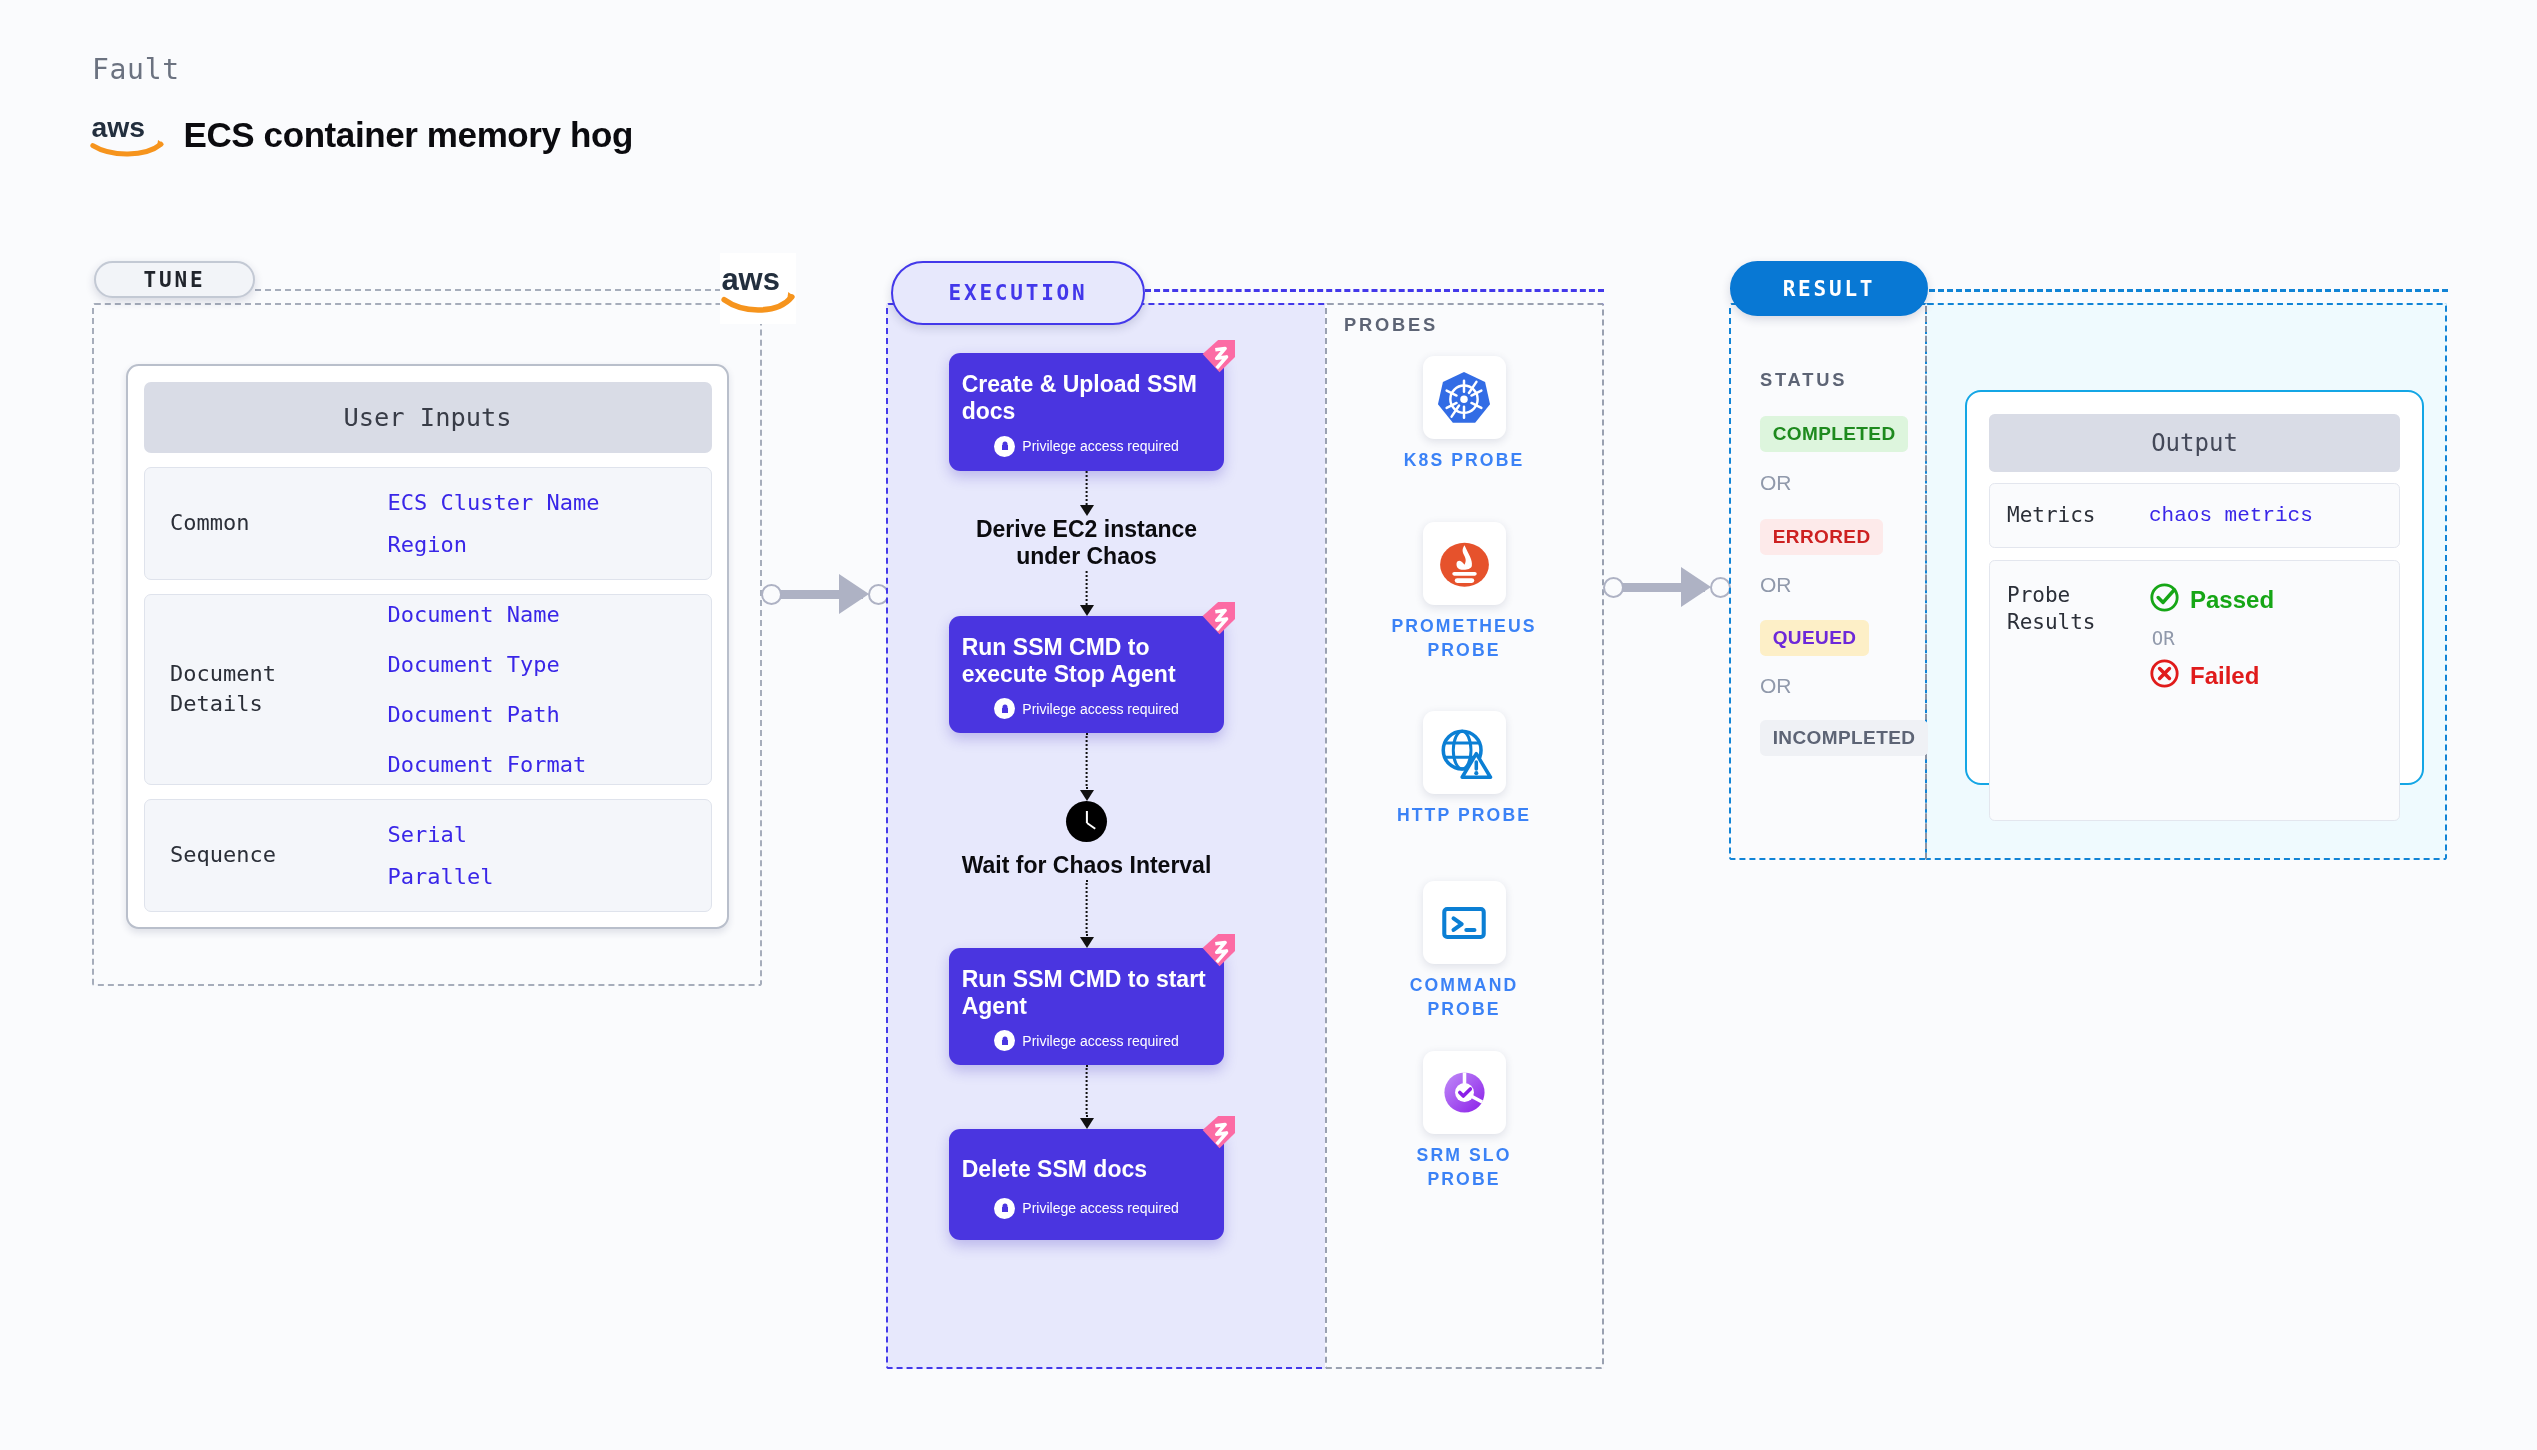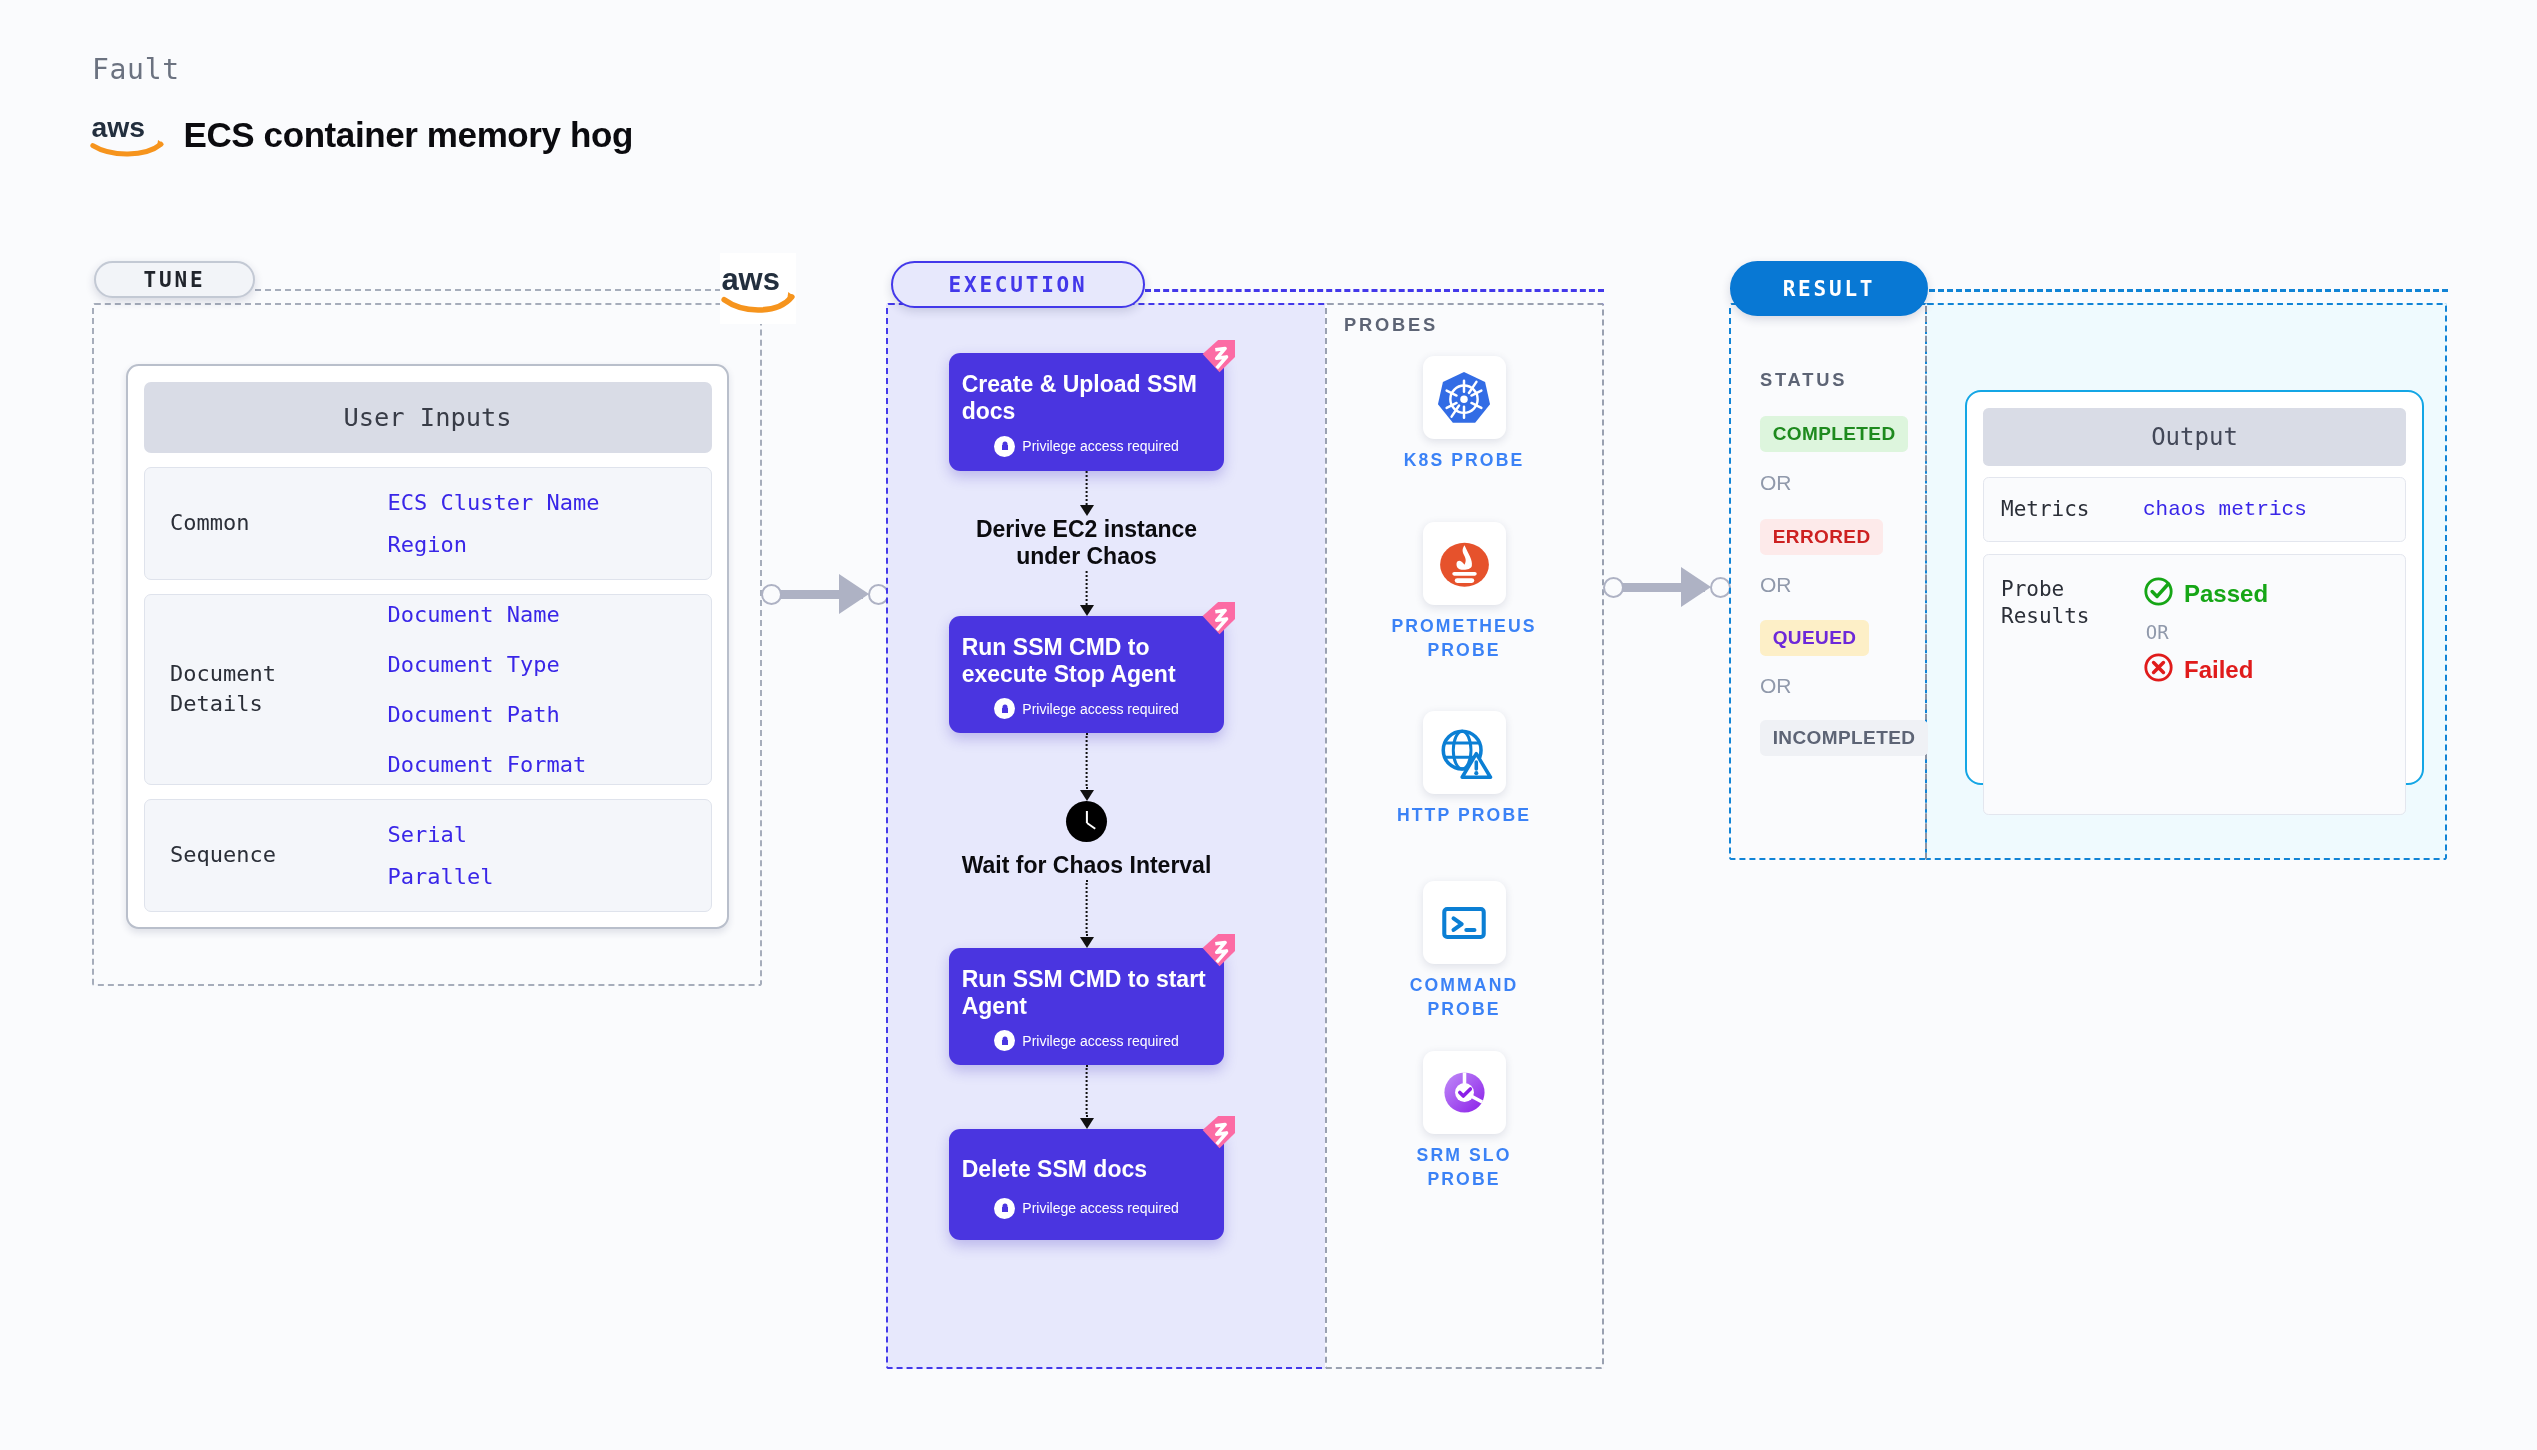--- a/index.html
+++ b/index.html
@@ -63,21 +63,21 @@
   }
   .ui-vals { display: flex; flex-direction: column; gap: 17px; }
   .ui-val { font-family: "DejaVu Sans Mono", monospace; font-size: 22px; color: #3926e8; }
 
   
   #exec-dash { left: 886px; top: 303px; width: 718px; height: 1066px;
                border-color: #4338ea; background: #e7e8fc; }
   #exec-probes-dash { left: 1325px; top: 303px; width: 279px; height: 1066px;
                border-color: #9aa1b1; background: #fafbfd; border-left-style: dashed; }
   #exec-pill {
-    left: 891px; top: 261px; width: 254px; height: 47px;
+    left: 891px; top: 261px; width: 254px; height: 64px;
     background: #e7e8fc; border: 2.1px solid #4338ea; color: #4338ea; font-size: 21px;
   }
   #exec-conn { position: absolute; left: 1145px; top: 289px; width: 459px; height: 0;
                border-top: 3.5px dashed #4338ea; }
 
   .probes-title {
     position: absolute; left: 1344px; top: 314px;
     font-size: 18.3px; font-weight: bold; letter-spacing: 2.8px; color: #5d6475;
   }
   .probe { position: absolute; width: 148px; text-align: center; left: 1390px; }
@@ -142,21 +142,21 @@
   .status-lbl { position: absolute; left: 1760px; top: 369px;
                 font-size: 18.3px; font-weight: bold; letter-spacing: 2.8px; color: #5d6475; }
   .st-badge {
     position: absolute; left: 1760px; border-radius: 5.6px; padding: 7px 12.7px;
     font-size: 19px; font-weight: bold; letter-spacing: 0.4px;
   }
   .st-or { position: absolute; left: 1760px; font-size: 21px; color: #9099ab; }
 
   .out-card {
     position: absolute; left: 1965px; top: 390px; width: 459px; height: 395px;
-    background: #fff; border: 2.8px solid #14a6e5; border-radius: 16px; padding: 16px;
+    background: #fff; border: 2.8px solid #14a6e5; border-radius: 16px; padding: 22px;
   }
   .out-head {
     height: 58px; background: #d9dce6; border-radius: 5.6px;
     display: flex; align-items: center; justify-content: center;
     font-family: "DejaVu Sans Mono", monospace; font-size: 24px; color: #434858;
   }
   .out-group {
     margin-top: 11.3px; background: #fafbfd; border: 1.4px solid #e3e6ee; border-radius: 5.6px;
     display: flex; align-items: center; padding: 12.7px 7px;
   }

